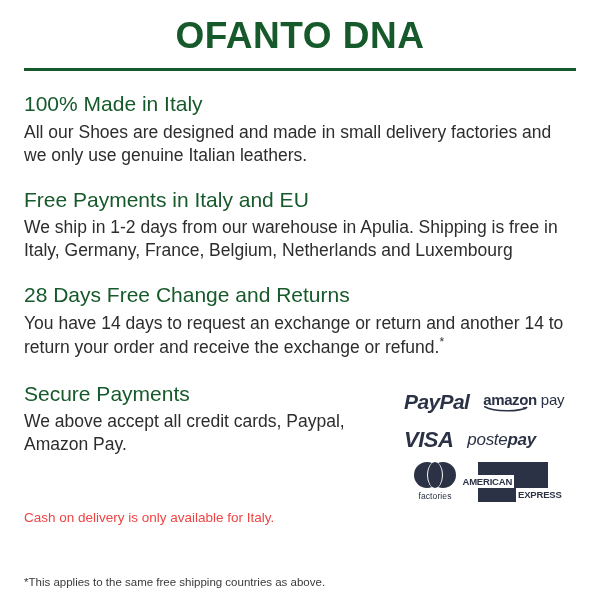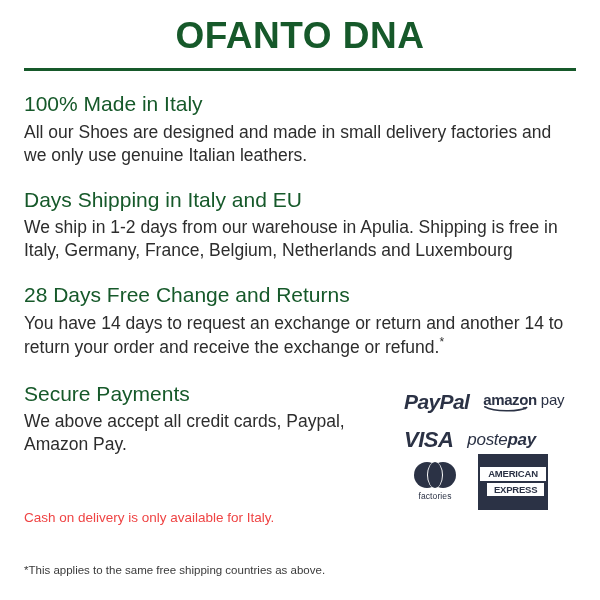--- a/index.html
+++ b/index.html
@@ -187,24 +187,24 @@
   .mc-word {
     margin-top: 4px;
     font-size: 8.5px;
     letter-spacing: 0.1px;
     line-height: 1;
   }
 
   
   .logo-amex {
     width: 70px;
-    height: 56px;
+    height: 40px;
     background: #2b3245;
     display: flex;
-    flex-direction: column;
+    flex-direction: row;
     align-items: center;
     justify-content: center;
     gap: 2px;
     padding: 0 2px;
     box-sizing: border-box;
   }
   .amex-band {
     background: #ffffff;
     color: #2b3245;
     font-size: 9.5px;
@@ -226,42 +226,42 @@
   .cod-note {
     margin: 0;
     padding-top: 4px;
     color: #ef4444;
     font-size: 13.5px;
     line-height: 1.3;
   }
   .fine-print {
     position: absolute;
     left: 24px;
-    bottom: 22px;
+    bottom: 10px;
     margin: 0;
     color: #3a3a3a;
     font-size: 11.5px;
     line-height: 1.3;
   }
 </style>
 </head>
 <body>
 
 <div class="page">
 
   <h1 class="brand-title">OFANTO DNA</h1>
   <div class="brand-rule"></div>
 
   <div class="section">
     <h2 class="section-heading">100% Made in Italy</h2>
     <p class="section-body">All our Shoes are designed and made in small delivery factories and we only use genuine Italian leathers.</p>
   </div>
 
   <div class="section">
-    <h2 class="section-heading">Days Shipping in Italy and EU</h2>
+    <h2 class="section-heading">Free Payments in Italy and EU</h2>
     <p class="section-body">We ship in 1-2 days from our warehouse in Apulia. Shipping is free in Italy, Germany, France, Belgium, Netherlands and Luxembourg</p>
   </div>
 
   <div class="section">
     <h2 class="section-heading">28 Days Free Change and Returns</h2>
     <p class="section-body"><span>You have 14 days to request an exchange or return and another 14 to return your order and receive the exchange or refund.</span><span class="sup">*</span></p>
   </div>
 
   <div class="payments-row">
     <div class="payments-copy">

